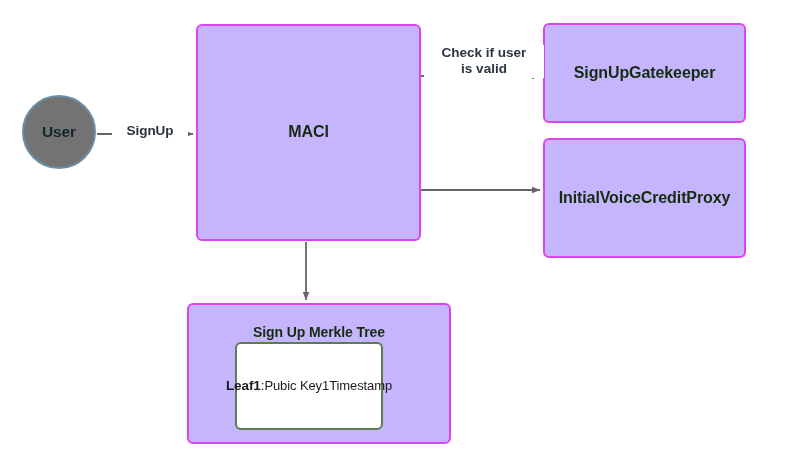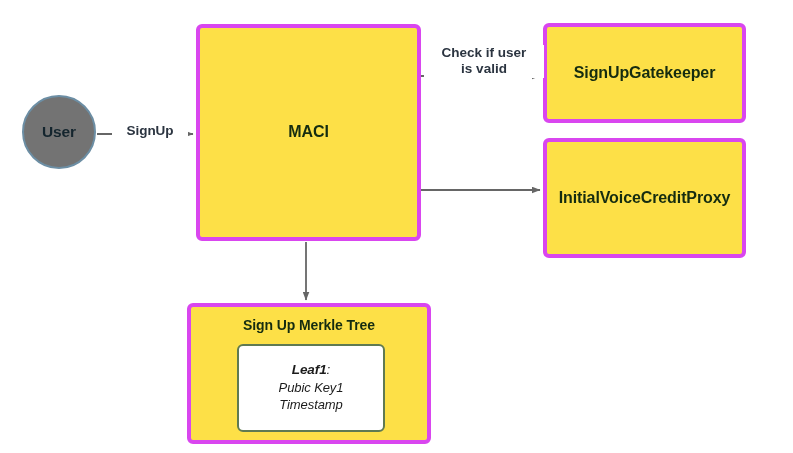--- a/index.html
+++ b/index.html
@@ -15,22 +15,22 @@
     width: 793px;
     height: 453px;
     background: #ffffff;
     overflow: hidden;
   }
 
   
   .node {
     position: absolute;
     box-sizing: border-box;
-    background: #fde047;
-    border: 4px solid #d946ef;
+    background: #c4b5fd;
+    border: 2px solid #d946ef;
     border-radius: 6px;
     color: #152c10;
     display: flex;
     align-items: center;
     justify-content: center;
     text-align: center;
     font-weight: bold;
     letter-spacing: -0.1px;
   }
   .node-label {
@@ -71,24 +71,24 @@
     left: 543px;
     top: 138px;
     width: 203px;
     height: 120px;
     font-size: 16px;
   }
 
   #merkle-node {
     left: 187px;
     top: 303px;
-    width: 244px;
+    width: 264px;
     height: 141px;
     display: block;
-    padding-top: 10px;
+    padding-top: 19px;
   }
   #merkle-title {
     display: block;
     width: 100%;
     text-align: center;
     font-size: 14px;
     font-weight: bold;
     color: #152c10;
     line-height: 1.2;
   }
@@ -97,25 +97,24 @@
     position: absolute;
     left: 46px;
     top: 37px;
     width: 148px;
     height: 88px;
     box-sizing: border-box;
     background: #ffffff;
     border: 2px solid #5f7a52;
     border-radius: 6px;
     display: flex;
-    flex-direction: column;
+    flex-direction: row;
     align-items: center;
     justify-content: center;
     padding: 3px 4px 4px;
-    font-style: italic;
   }
   .leaf-line {
     display: block;
     width: 100%;
     text-align: center;
     font-size: 13px;
     font-weight: normal;
     color: #1c1c1c;
     line-height: 1.32;
     white-space: nowrap;

